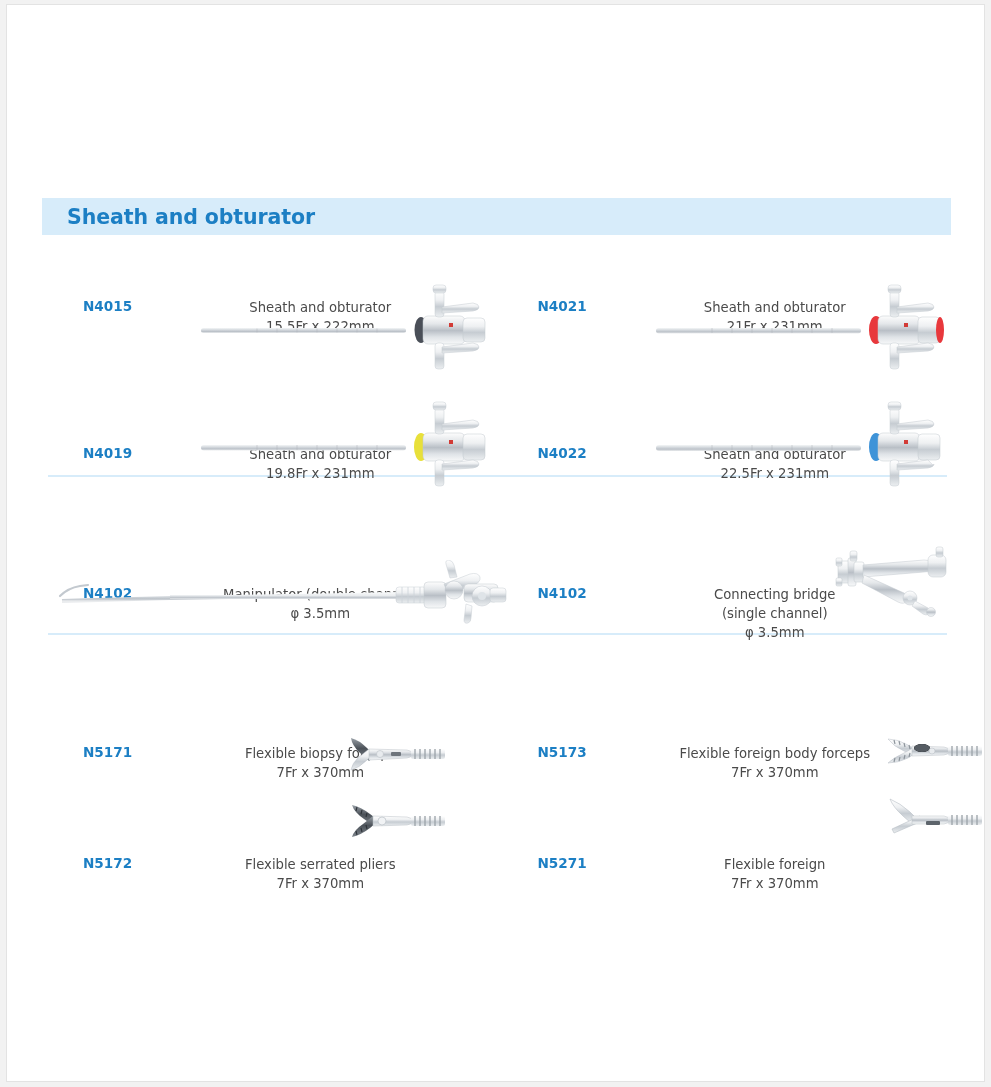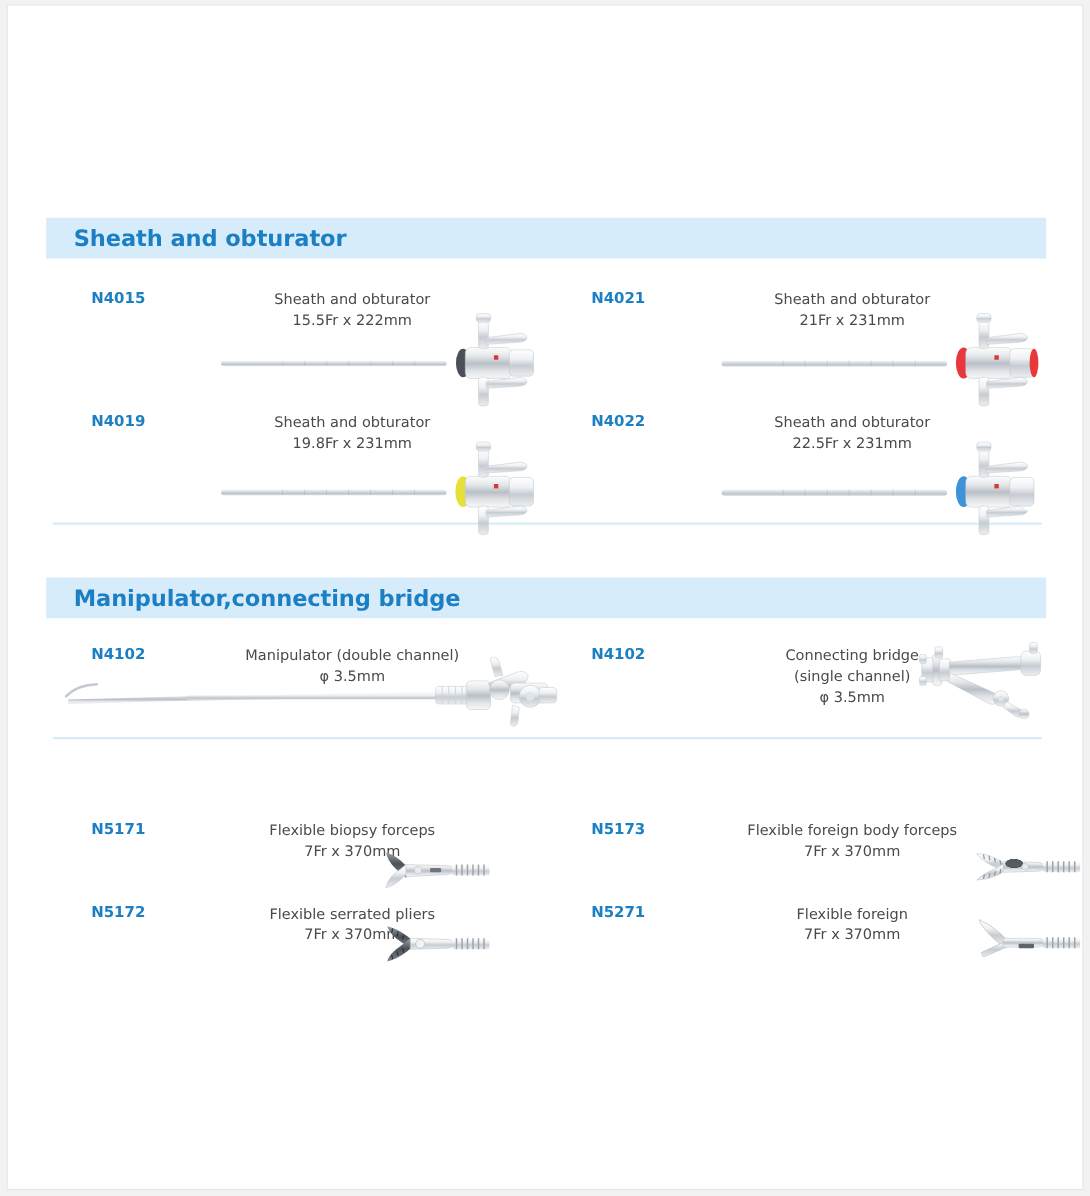--- a/index.html
+++ b/index.html
@@ -53,20 +53,21 @@
     position: relative;
     display: flex;
     align-items: flex-start;
   }
   .cell {
     position: relative;
     width: 455px;
     box-sizing: border-box;
     display: flex;
     align-items: flex-start;
+    margin-top: 35px;
   }
   .code {
     color: #1c7fc4;
     font-size: 13.6px;
     font-weight: bold;
     padding-left: 29px;
     width: 102px;
     box-sizing: border-box;
     flex: none;
     white-space: nowrap;
@@ -255,23 +256,20 @@
           </g>
         </svg>
 
       </div>
       <div class="divider"></div>
     </div>
 
     <div class="sec-gap-a"></div>
 
     <div class="section">
-      <div class="section-bar">
-        <span class="section-title">Manipulator,connecting bridge</span>
-      </div>
       <div class="rows" style="height:108px;">
 
         <div class="row" style="padding-top:25px;">
           <div class="cell">
             <span class="code">N4102</span>
             <span class="desc">Manipulator (double channel)
 φ 3.5mm</span>
           </div>
           <div class="cell">
             <span class="code">N4102</span>

